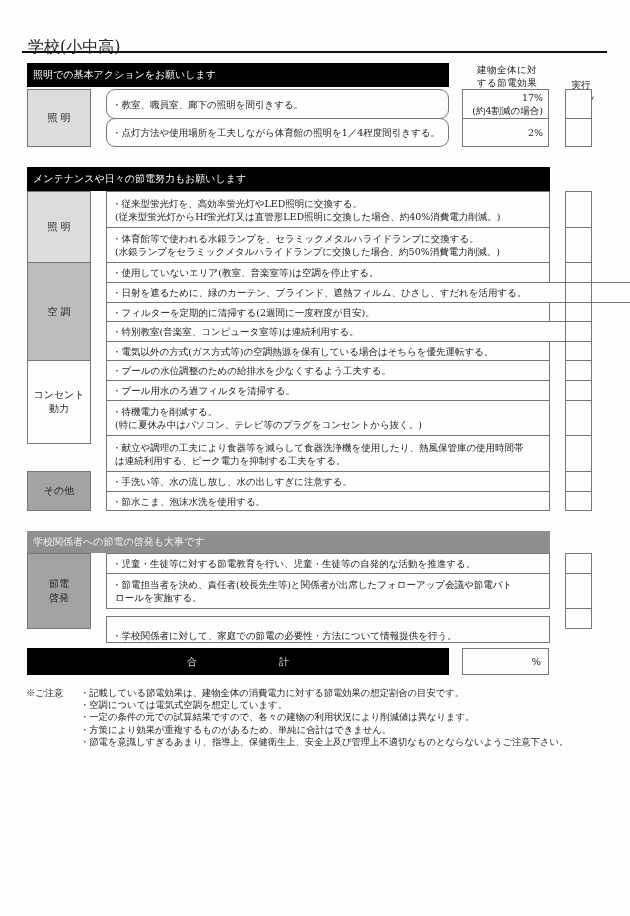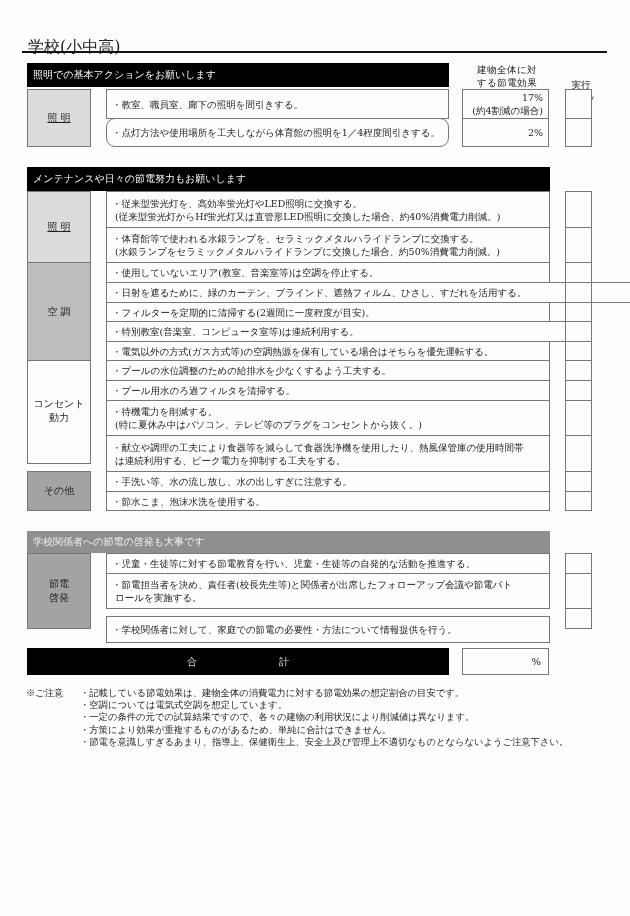--- a/index.html
+++ b/index.html
@@ -6,21 +6,21 @@
   html, body { width: 630px; height: 916px; background: #fdfdfd; overflow: hidden; }
   body { font-family: "DejaVu Serif", "Liberation Serif", serif; color: #222; font-size: 9.5px; position: relative; }
   .abs { position: absolute; }
   .page-title { left: 28px; top: 37px; font-size: 16px; }
   .title-rule { left: 22px; top: 51px; width: 585px; height: 2px; background: #111; }
 
   .sec-header { position: absolute; left: 27px; height: 24px; background: #000; color: #fff; font-size: 10px; line-height: 24px; padding-left: 6px; }
   .sec-header.gray { background: #8f8f8f; color: #f0f0f0; }
 
   .cat { position: absolute; left: 27px; width: 64px; border: 1px solid #777; display: flex; align-items: center; justify-content: center; text-align: center; font-size: 10px; line-height: 14px; }
-  .cat.light { background: #dcdcdc; text-decoration: underline; }
+  .cat.light { background: #dcdcdc; }
   .cat.mid { background: #bdbdbd; }
   .cat.white { background: #fdfdfd; }
   .cat.dark { background: #a3a3a3; }
 
   .row { position: absolute; left: 106px; width: 353px; border: 1px solid #777; background: #fdfdfd; padding-left: 5px; font-size: 9.5px; line-height: 13px; display: flex; align-items: center; }
   .row .txt { white-space: pre; }
 
   .eff-head { position: absolute; left: 466px; top: 63px; width: 82px; text-align: center; font-size: 9.5px; line-height: 13px; letter-spacing: 0.5px; }
   .chk-head { position: absolute; left: 562px; top: 78px; width: 38px; text-align: center; font-size: 9.5px; line-height: 13px; }
   .eff { position: absolute; left: 462px; width: 87px; border: 1px solid #777; background: #fdfdfd; text-align: right; padding-right: 5px; font-size: 9.5px; line-height: 13px; display: flex; flex-direction: column; justify-content: center; }
@@ -46,21 +46,21 @@
   <div>する節電効果</div>
 </div>
 <div class="chk-head">
   <div>実行</div>
   <div>チェック</div>
 </div>
 
 <div class="sec-header" style="top:63px;width:422px;">照明での基本アクションをお願いします</div>
 <div class="cat light" style="top:89px;height:58px;">照 明</div>
 
-<div class="row" style="top:89px;height:30px;width:343px;">
+<div class="row" style="top:89px;height:30px;width:343px;border-radius:9px;">
   <span class="txt">・教室、職員室、廊下の照明を間引きする。</span>
 </div>
 <div class="row" style="top:118px;height:29px;width:343px;border-radius:9px;">
   <span class="txt">・点灯方法や使用場所を工夫しながら体育館の照明を1／4程度間引きする。</span>
 </div>
 <div class="eff" style="top:89px;height:30px;">
   <div>17%</div>
   <div>(約4割減の場合)</div>
 </div>
 <div class="eff" style="top:118px;height:29px;">
@@ -98,21 +98,21 @@
   </div>
 <div class="row" style="top:341px;height:20px;width:444px;">
     <span class="txt">・電気以外の方式(ガス方式等)の空調熱源を保有している場合はそちらを優先運転する。</span>
   </div>
 <div class="chk" style="top:262px;height:21px;"></div>
 <div class="chk" style="top:282px;height:21px;"></div>
 <div class="chk" style="top:302px;height:20px;"></div>
 <div class="chk" style="top:321px;height:21px;"></div>
 <div class="chk" style="top:341px;height:20px;"></div>
 
-<div class="cat white" style="top:360px;height:104px;flex-direction:column;font-family:Liberation Mono, monospace;">
+<div class="cat white" style="top:360px;height:84px;flex-direction:column;">
   <div>コンセント</div>
   <div>動力</div>
 </div>
 <div class="row" style="top:360px;height:21px;width:444px;">
     <span class="txt">・プールの水位調整のための給排水を少なくするよう工夫する。</span>
   </div>
 <div class="row" style="top:380px;height:21px;width:444px;">
     <span class="txt">・プール用水のろ過フィルタを清掃する。</span>
   </div>
 <div class="row" style="top:400px;height:36px;width:444px;">
@@ -143,21 +143,21 @@
   <div>節電</div>
   <div>啓発</div>
 </div>
 <div class="row" style="top:553px;height:21px;width:444px;">
     <span class="txt">・児童・生徒等に対する節電教育を行い、児童・生徒等の自発的な活動を推進する。</span>
   </div>
 <div class="row" style="top:573px;height:36px;width:444px;">
     <span class="txt">・節電担当者を決め、責任者(校長先生等)と関係者が出席したフォローアップ会議や節電パト
  ロールを実施する。</span>
   </div>
-<div class="row" style="top:616px;height:27px;width:444px;">
+<div class="row" style="top:616px;height:27px;width:444px;align-items:flex-end;">
     <span class="txt">・学校関係者に対して、家庭での節電の必要性・方法について情報提供を行う。</span>
   </div>
 <div class="chk" style="top:553px;height:21px;"></div>
 <div class="chk" style="top:573px;height:36px;"></div>
 <div class="chk" style="top:608px;height:21px;"></div>
 
 <div class="abs total-bar">
   <span>合</span>
   <span>計</span>
 </div>

